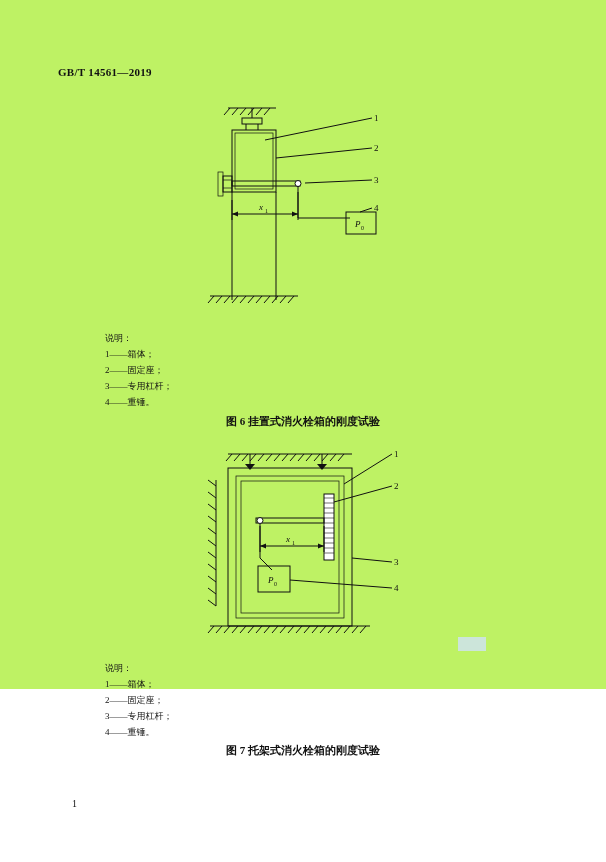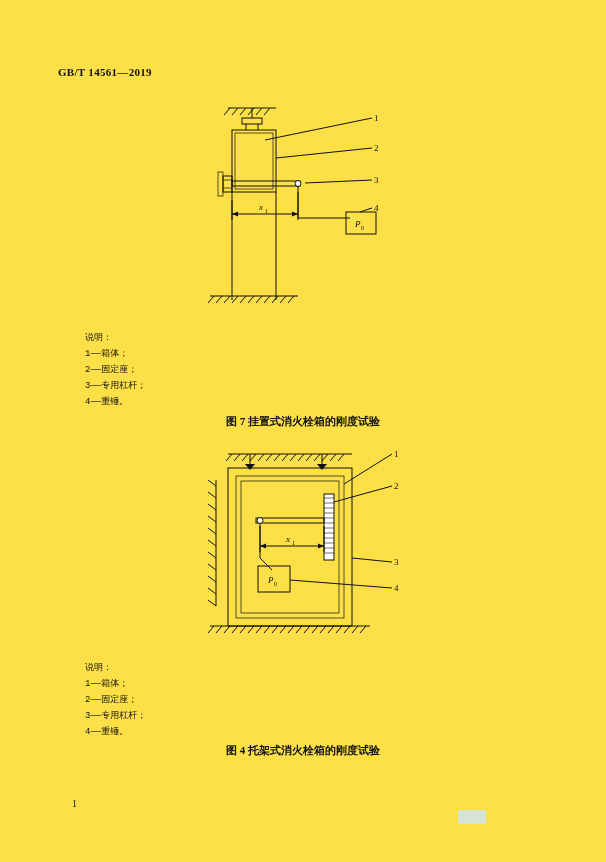--- a/index.html
+++ b/index.html
@@ -12,22 +12,22 @@
     height: 862px;
     position: relative;
     font-family: "Liberation Serif", serif;
     color: #1a1a1a;
     overflow: hidden;
   }
   .page {
     position: absolute;
     left: 0; top: 0;
     width: 606px;
-    height: 862px;
-    background: #fde047;
+    height: 689px;
+    background: #bef264;
   }
   
   .std-code {
     position: absolute;
     left: 58px;
     top: 66px;
     font-family: "Liberation Serif", serif;
     font-weight: bold;
     font-size: 11px;
     letter-spacing: 0.3px;
@@ -43,22 +43,23 @@
     text-align: center;
     font-size: 11px;
     font-weight: bold;
     font-family: "Liberation Serif", serif;
     color: #111;
   }
   .legend {
     position: absolute;
     font-size: 9px;
     line-height: 16px;
-    font-family: Liberation Mono, monospace;
+    font-family: Liberation Serif, serif;
     color: #111;
+    margin-left: 20px;
   }
   .legend div { white-space: nowrap; }
   .page-number {
     position: absolute;
     left: 72px;
     top: 798px;
     font-size: 10px;
     font-family: "Liberation Serif", serif;
     color: #111;
   }
@@ -200,21 +201,21 @@
   </div>
 
   <div class="legend" style="left:85px; top:330px;">
     <div>说明：</div>
     <div>1——箱体；</div>
     <div>2——固定座；</div>
     <div>3——专用杠杆；</div>
     <div>4——重锤。</div>
   </div>
 
-  <div class="caption" style="left:0; top:414px;">图 7   挂置式消火栓箱的刚度试验</div>
+  <div class="caption" style="left:0; top:414px;">图 6   挂置式消火栓箱的刚度试验</div>
 
   <div class="figure-area" style="left:60px; top:440px; width:486px; height:222px;">
     <svg width="486" height="222" viewBox="0 0 486 222">
       <g stroke="#111" fill="none" stroke-width="1">
 
         <line x1="168" y1="14" x2="292" y2="14"></line>
         <line x1="172" y1="14" x2="166" y2="21"></line>
         <line x1="180" y1="14" x2="174" y2="21"></line>
         <line x1="188" y1="14" x2="182" y2="21"></line>
         <line x1="196" y1="14" x2="190" y2="21"></line>
@@ -323,20 +324,20 @@
   </div>
 
   <div class="legend" style="left:85px; top:660px;">
     <div>说明：</div>
     <div>1——箱体；</div>
     <div>2——固定座；</div>
     <div>3——专用杠杆；</div>
     <div>4——重锤。</div>
   </div>
 
-  <div class="caption" style="left:0; top:743px;">图 4   托架式消火栓箱的刚度试验</div>
+  <div class="caption" style="left:0; top:743px;">图 7   托架式消火栓箱的刚度试验</div>
 
   <div class="page-number">1</div>
 
   <div class="wm-tag"></div>
 
 
 </div>
 
 </body></html>

